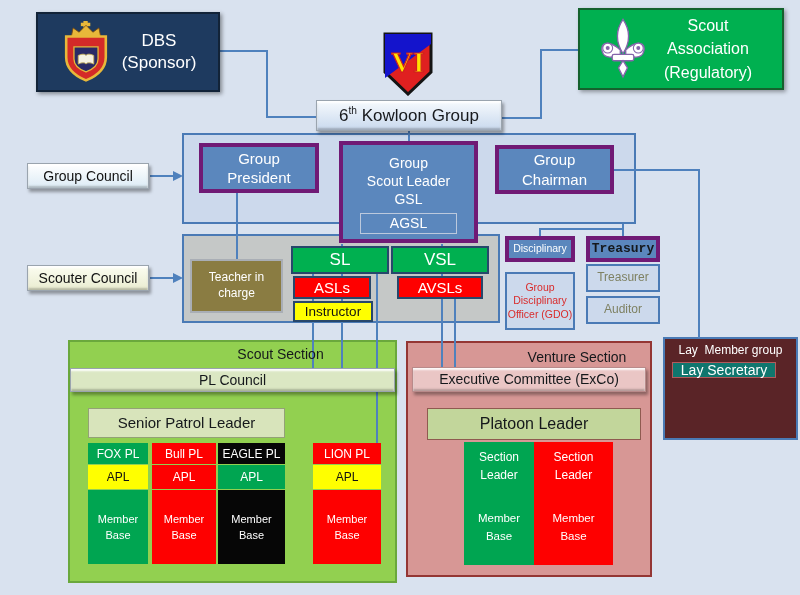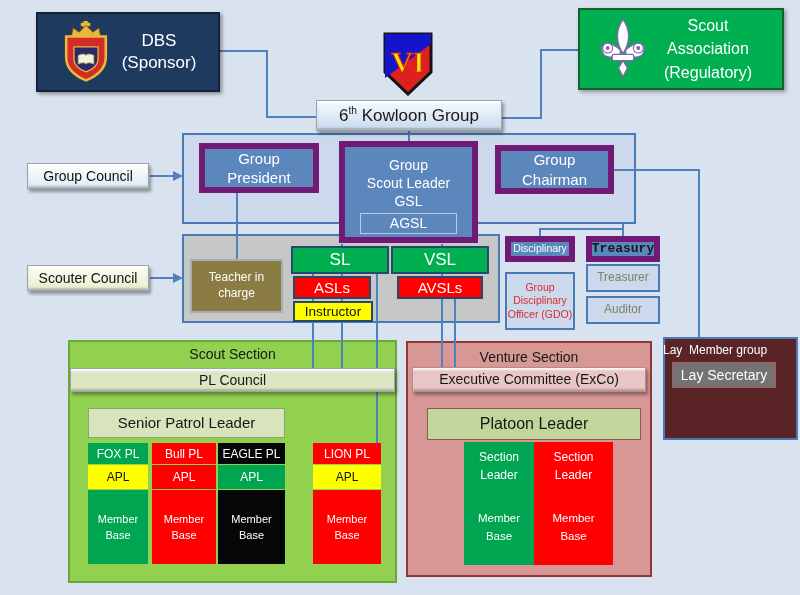--- a/index.html
+++ b/index.html
@@ -17,21 +17,21 @@
   .assoc .txt{width:116px;line-height:1.45;}
   .vi-shield{position:absolute;left:383px;top:32px;z-index:3;}
 
   .kowloon{left:316px;top:100px;width:186px;height:31px;background:linear-gradient(#f6fafd,#c9d9ee);
        border:2px solid #4f81bd;color:#17191c;font-size:17px;box-shadow:2px 3px 3px rgba(0,0,0,.35);}
   .kowloon sup{font-size:.6em;}
 
   .main-container{left:182px;top:133px;width:454px;height:91px;background:#ccd9ec;border:2.5px solid #4a7ab5;}
   .gray-container{left:182px;top:234px;width:318px;height:89px;background:#c5c8c7;border:2.5px solid #4a7ab5;}
 
-  .bluebox{background:#5b87bd;border:6px solid #701a75;color:#fff;}
+  .bluebox{background:#5b87bd;border:4px solid #701a75;color:#fff;}
   .president{left:199px;top:143px;width:120px;height:50px;font-size:15px;}
   .gsl{left:339px;top:141px;width:139px;height:102px;font-size:14px;justify-content:flex-start;padding-top:9px;}
   .agsl{left:360px;top:213px;width:97px;height:21px;border:1.5px solid #bcc9dd;font-size:14px;}
   .chairman{left:495px;top:145px;width:119px;height:49px;font-size:15px;}
 
   .teacher{left:190px;top:259px;width:93px;height:54px;background:#8a7c42;border:2px solid #a9aeb5;
        color:#fff;font-size:12px;padding:0 8px;}
   .sl{left:291px;top:246px;width:98px;height:28px;background:#00b050;border:2px solid #27476b;color:#fff;font-size:17px;}
   .vsl{left:391px;top:246px;width:98px;height:28px;background:#00b050;border:2px solid #27476b;color:#fff;font-size:17px;}
   .asls{left:293px;top:276px;width:78px;height:23px;background:#fe0000;border:2px solid #27476b;color:#fff;font-size:15px;}
@@ -47,21 +47,21 @@
   .auditor{left:586px;top:296px;width:74px;height:28px;}
 
   .bevel{border:1px solid #9aa4ae;
        box-shadow:inset 0 2px 2px rgba(255,255,255,.95),inset 0 -2px 2px rgba(0,0,0,.22),2px 3px 3px rgba(0,0,0,.35);}
   .gcouncil{left:27px;top:163px;width:122px;height:26px;background:linear-gradient(#ffffff,#dcebf5);
        color:#111;font-size:14px;}
   .scouncil{left:27px;top:265px;width:122px;height:26px;background:linear-gradient(#fcfdf1,#e9ecd0);
        color:#111;font-size:14px;}
 
   .scout-container{left:68px;top:340px;width:329px;height:243px;background:#92d050;border:2px solid #6aa83c;}
-  .section-title{position:absolute;z-index:3;color:#15181b;font-size:14px;text-align:center;}
+  .section-title{position:absolute;z-index:3;color:#15181b;font-size:14px;text-align:center;padding-left:48px;}
   .scout-title{left:68px;top:346px;width:329px;}
   .venture-title{left:406px;top:349px;width:246px;}
   .plbar{left:70px;top:368px;width:325px;height:24px;background:#dbe7c3;color:#15181b;font-size:14px;}
   .spl{left:88px;top:408px;width:197px;height:30px;background:#d8e4bb;border:1.5px solid #93a276;color:#15181b;font-size:15px;}
 
   .pcol{position:absolute;z-index:3;display:flex;flex-direction:column;gap:1px;}
   .pcol .cell{box-sizing:border-box;display:flex;align-items:center;justify-content:center;
        text-align:center;color:#fff;font-size:12px;}
   .p-name{height:21px;}
   .p-apl{height:24px;}
@@ -84,22 +84,22 @@
   .vcol{position:absolute;z-index:3;display:flex;flex-direction:column;}
   .vcol .cell{box-sizing:border-box;display:flex;align-items:center;justify-content:center;
        text-align:center;color:#fff;font-size:12px;line-height:1.5;padding:0 8px;}
   .v-leader{height:48px;}
   .v-member{height:75px;font-size:11.5px !important;}
   .vcol-green{left:464px;top:442px;width:70px;}
   .vcol-red{left:534px;top:442px;width:79px;}
 
   .lay-container{left:663px;top:337px;width:135px;height:103px;background:#5a2427;border:2px solid #4a7ab5;}
   .lay-title{position:absolute;left:663px;top:343px;width:135px;z-index:3;color:#fff;font-size:12px;
-       white-space:pre;}
-  .lay-secretary{left:672px;top:362px;width:104px;height:26px;background:#737373;border:1px solid #b25a5c;
+       text-align:center;white-space:pre;}
+  .lay-secretary{left:672px;top:362px;width:104px;height:16px;background:#0f766e;border:1px solid #b25a5c;
        color:#fff;font-size:14px;}
 </style>
 </head>
 <body>
 
 <div id="stage">
 
   <div class="container main-container"></div>
   <div class="container gray-container"></div>
   <div class="container scout-container"></div>

